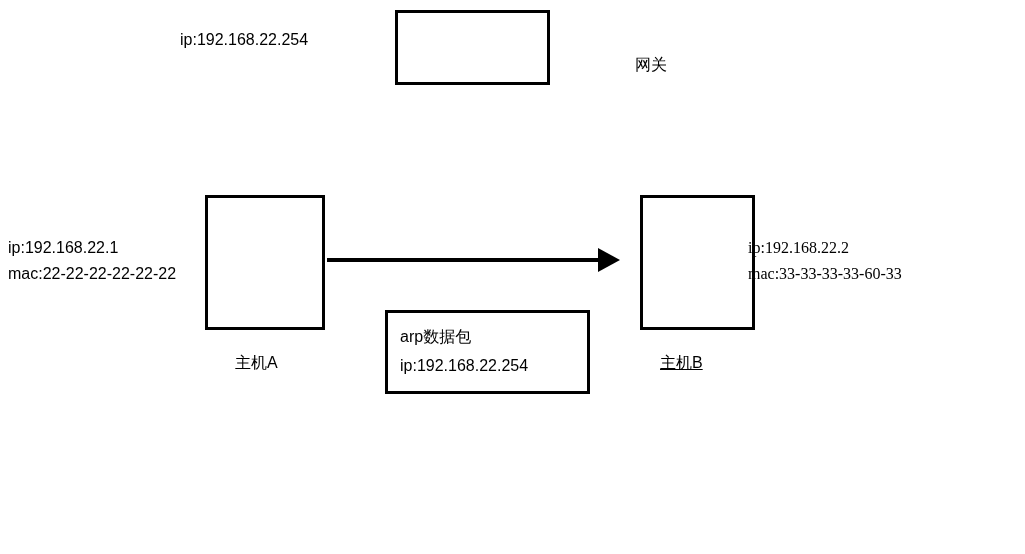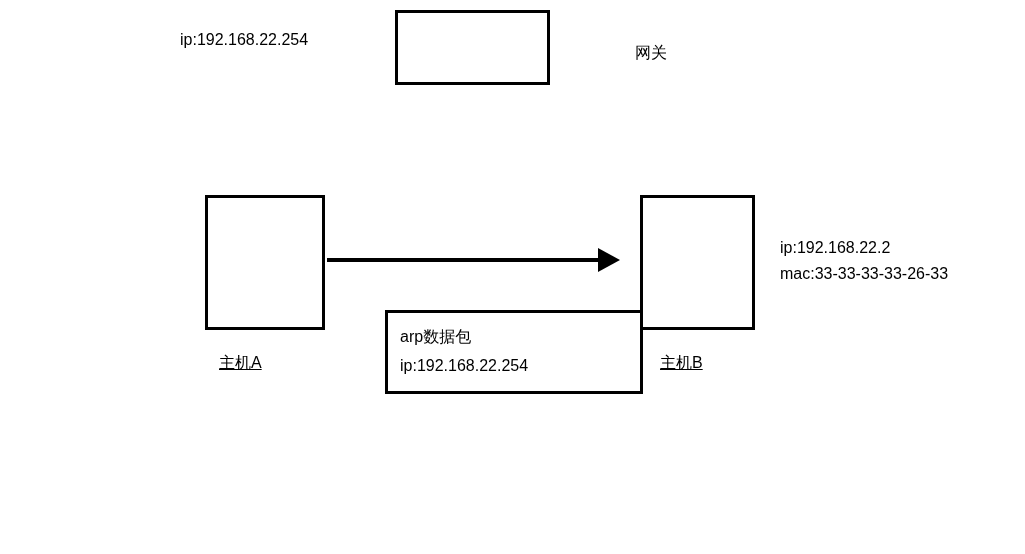--- a/index.html
+++ b/index.html
@@ -49,37 +49,39 @@
   </style>
 </head>
 <body>
 
 <div class="label" style="left:180px; top:27px;">
   <div>ip:192.168.22.254</div>
 </div>
 
 <div class="box" style="left:395px; top:10px; width:155px; height:75px;"></div>
 
-<div class="label" style="left:635px; top:40px;">网关</div>
+<div class="label" style="left:635px; top:52px;">网关</div>
 
 <div class="label" style="left:8px; top:235px;">
+  <div>ip:192.168.22.1</div>
+  <div>mac:22-22-22-22-22-22</div>
 </div>
 
 <div class="box" style="left:205px; top:195px; width:120px; height:135px;"></div>
 
-<div class="label" style="left:219px; top:350px;text-decoration:underline;">主机A</div>
+<div class="label" style="left:235px; top:350px;">主机A</div>
 
 <div class="arrow-line" style="left:327px; top:258px; width:275px;"></div>
 <div class="arrow-head" style="left:598px; top:248px;"></div>
 
 <div class="box" style="left:640px; top:195px; width:115px; height:135px;"></div>
 
 <div class="label" style="left:660px; top:350px;text-decoration:underline;">主机B</div>
 
-<div class="label" style="left:780px; top:235px;">
+<div class="label" style="left:748px; top:235px;font-family:Liberation Serif, serif;">
   <div>ip:192.168.22.2</div>
-  <div>mac:33-33-33-33-26-33</div>
+  <div>mac:33-33-33-33-60-33</div>
 </div>
 
-<div class="packet-box" style="left:385px; top:310px; width:258px;">
+<div class="packet-box" style="left:385px; top:310px; width:205px;">
   <div>arp数据包</div>
   <div>ip:192.168.22.254</div>
 </div>
 
 </body></html>

